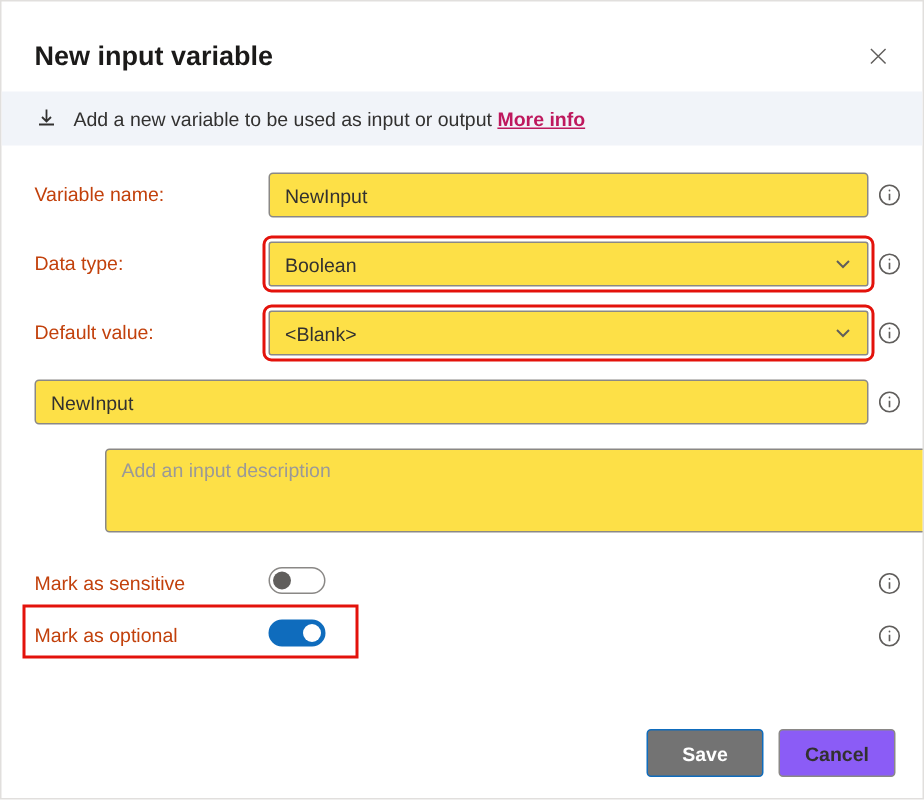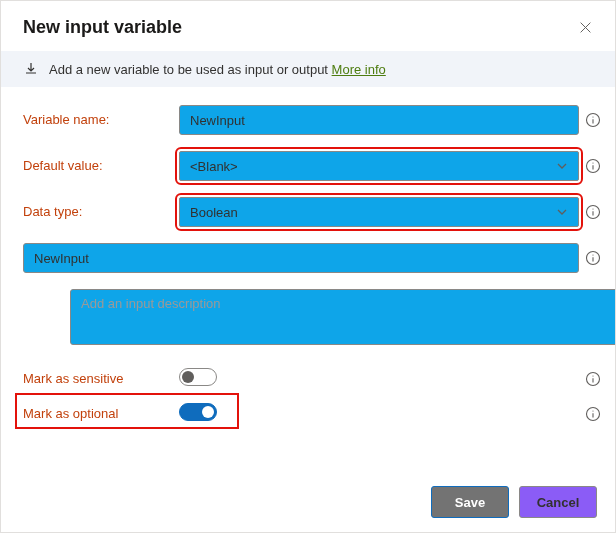--- a/index.html
+++ b/index.html
@@ -10,21 +10,21 @@
     color: #1b1a19;
     background: #fff;
     width: 616px;
     height: 533px;
     position: relative;
     border: 1px solid #e1dfdd;
   }
   .header {
     display: flex;
     align-items: center;
-    padding: 14px 18px 12px 22px;
+    padding: 24px 18px 12px 22px;
   }
   .dialog-title {
     font-size: 18px;
     font-weight: 600;
     flex: 1;
   }
   .close-btn {
     width: 24px; height: 24px;
     display: flex; align-items: center; justify-content: center;
     cursor: pointer;
@@ -34,21 +34,21 @@
   .info-banner {
     background: #f1f4f9;
     display: flex;
     align-items: center;
     gap: 10px;
     padding: 10px 22px;
     font-size: 13px;
     color: #323130;
   }
   .info-banner .dl-icon { width: 16px; height: 16px; color: #323130; flex-shrink:0; }
-  .info-banner a { color: #4d7c0f; text-decoration: underline; cursor: pointer; }
+  .info-banner a { color: #be185d; text-decoration: underline; cursor: pointer; font-weight: bold; }
   .form {
     padding: 18px 14px 0 22px;
   }
   .row {
     display: flex;
     align-items: flex-start;
     margin-bottom: 16px;
     gap: 6px;
   }
   .row-label {
@@ -62,21 +62,21 @@
     flex: 1;
     position: relative;
   }
   .text-input, .select-box, .textarea {
     width: 100%;
     border: 1px solid #8a8886;
     border-radius: 3px;
     padding: 6px 10px;
     font-size: 13px;
     font-family: inherit;
-    background: #0ea5e9;
+    background: #fde047;
     color: #323130;
   }
   .text-input { height: 30px; }
   .select-box {
     height: 30px;
     display: flex;
     align-items: center;
     justify-content: space-between;
     cursor: pointer;
   }
@@ -175,58 +175,58 @@
     <span class="info-icon">
         <svg viewBox="0 0 16 16" fill="none" stroke="currentColor" stroke-width="1.1">
           <circle cx="8" cy="8" r="6.5"></circle>
           <circle cx="8" cy="5" r="0.6" fill="currentColor" stroke="none"></circle>
           <path d="M8 7.2 V11.5"></path>
         </svg>
       </span>
   </div>
 
   <div class="row">
+    <div class="row-label">Data type:</div>
+    <div class="field-wrap">
+      <div class="select-box highlight-red">
+        <span>Boolean</span>
+        <svg class="chev" viewBox="0 0 12 12" fill="none" stroke="currentColor" stroke-width="1.3">
+            <path d="M2 4 L6 8 L10 4"></path>
+          </svg>
+      </div>
+    </div>
+    <span class="info-icon">
+        <svg viewBox="0 0 16 16" fill="none" stroke="currentColor" stroke-width="1.1">
+          <circle cx="8" cy="8" r="6.5"></circle>
+          <circle cx="8" cy="5" r="0.6" fill="currentColor" stroke="none"></circle>
+          <path d="M8 7.2 V11.5"></path>
+        </svg>
+      </span>
+  </div>
+
+  <div class="row">
     <div class="row-label">Default value:</div>
     <div class="field-wrap">
       <div class="select-box highlight-red">
         <span>&lt;Blank&gt;</span>
         <svg class="chev" viewBox="0 0 12 12" fill="none" stroke="currentColor" stroke-width="1.3">
             <path d="M2 4 L6 8 L10 4"></path>
           </svg>
       </div>
     </div>
     <span class="info-icon">
         <svg viewBox="0 0 16 16" fill="none" stroke="currentColor" stroke-width="1.1">
           <circle cx="8" cy="8" r="6.5"></circle>
           <circle cx="8" cy="5" r="0.6" fill="currentColor" stroke="none"></circle>
           <path d="M8 7.2 V11.5"></path>
         </svg>
       </span>
   </div>
 
   <div class="row">
-    <div class="row-label">Data type:</div>
-    <div class="field-wrap">
-      <div class="select-box highlight-red">
-        <span>Boolean</span>
-        <svg class="chev" viewBox="0 0 12 12" fill="none" stroke="currentColor" stroke-width="1.3">
-            <path d="M2 4 L6 8 L10 4"></path>
-          </svg>
-      </div>
-    </div>
-    <span class="info-icon">
-        <svg viewBox="0 0 16 16" fill="none" stroke="currentColor" stroke-width="1.1">
-          <circle cx="8" cy="8" r="6.5"></circle>
-          <circle cx="8" cy="5" r="0.6" fill="currentColor" stroke="none"></circle>
-          <path d="M8 7.2 V11.5"></path>
-        </svg>
-      </span>
-  </div>
-
-  <div class="row">
     <div class="field-wrap">
       <input class="text-input" value="NewInput" style="">
     </div>
     <span class="info-icon">
         <svg viewBox="0 0 16 16" fill="none" stroke="currentColor" stroke-width="1.1">
           <circle cx="8" cy="8" r="6.5"></circle>
           <circle cx="8" cy="5" r="0.6" fill="currentColor" stroke="none"></circle>
           <path d="M8 7.2 V11.5"></path>
         </svg>
       </span>

